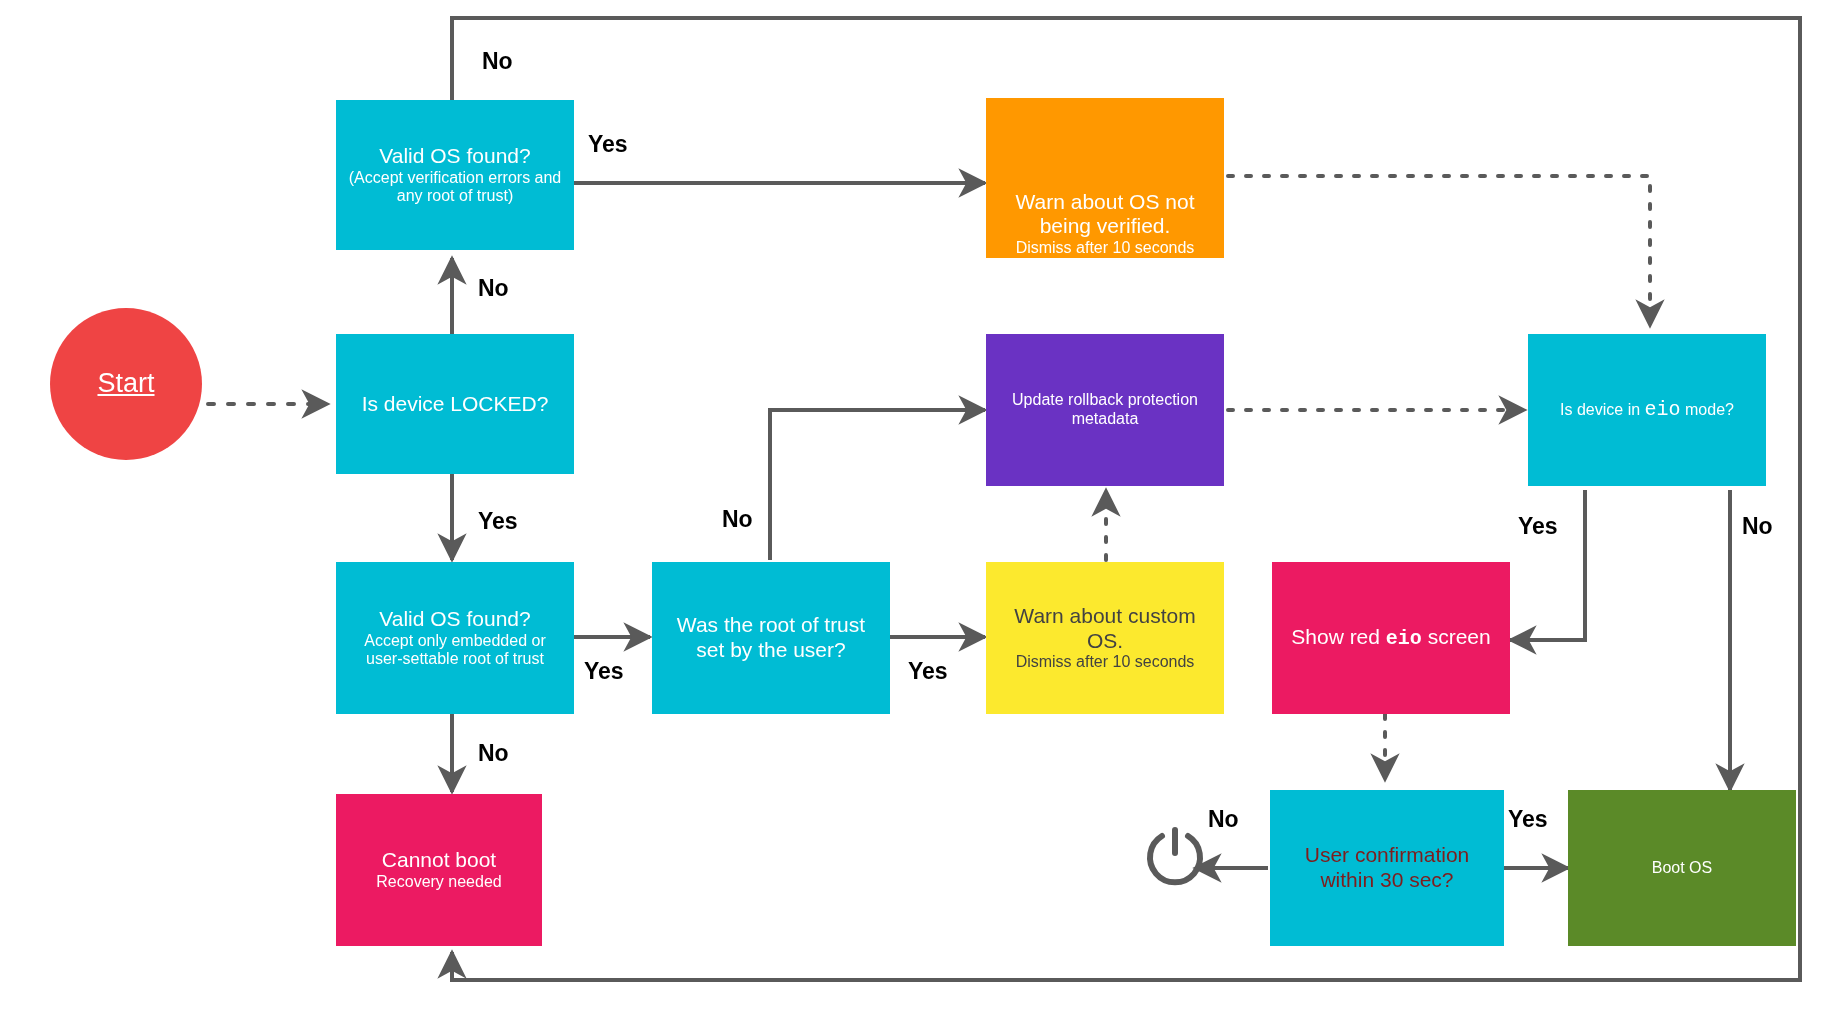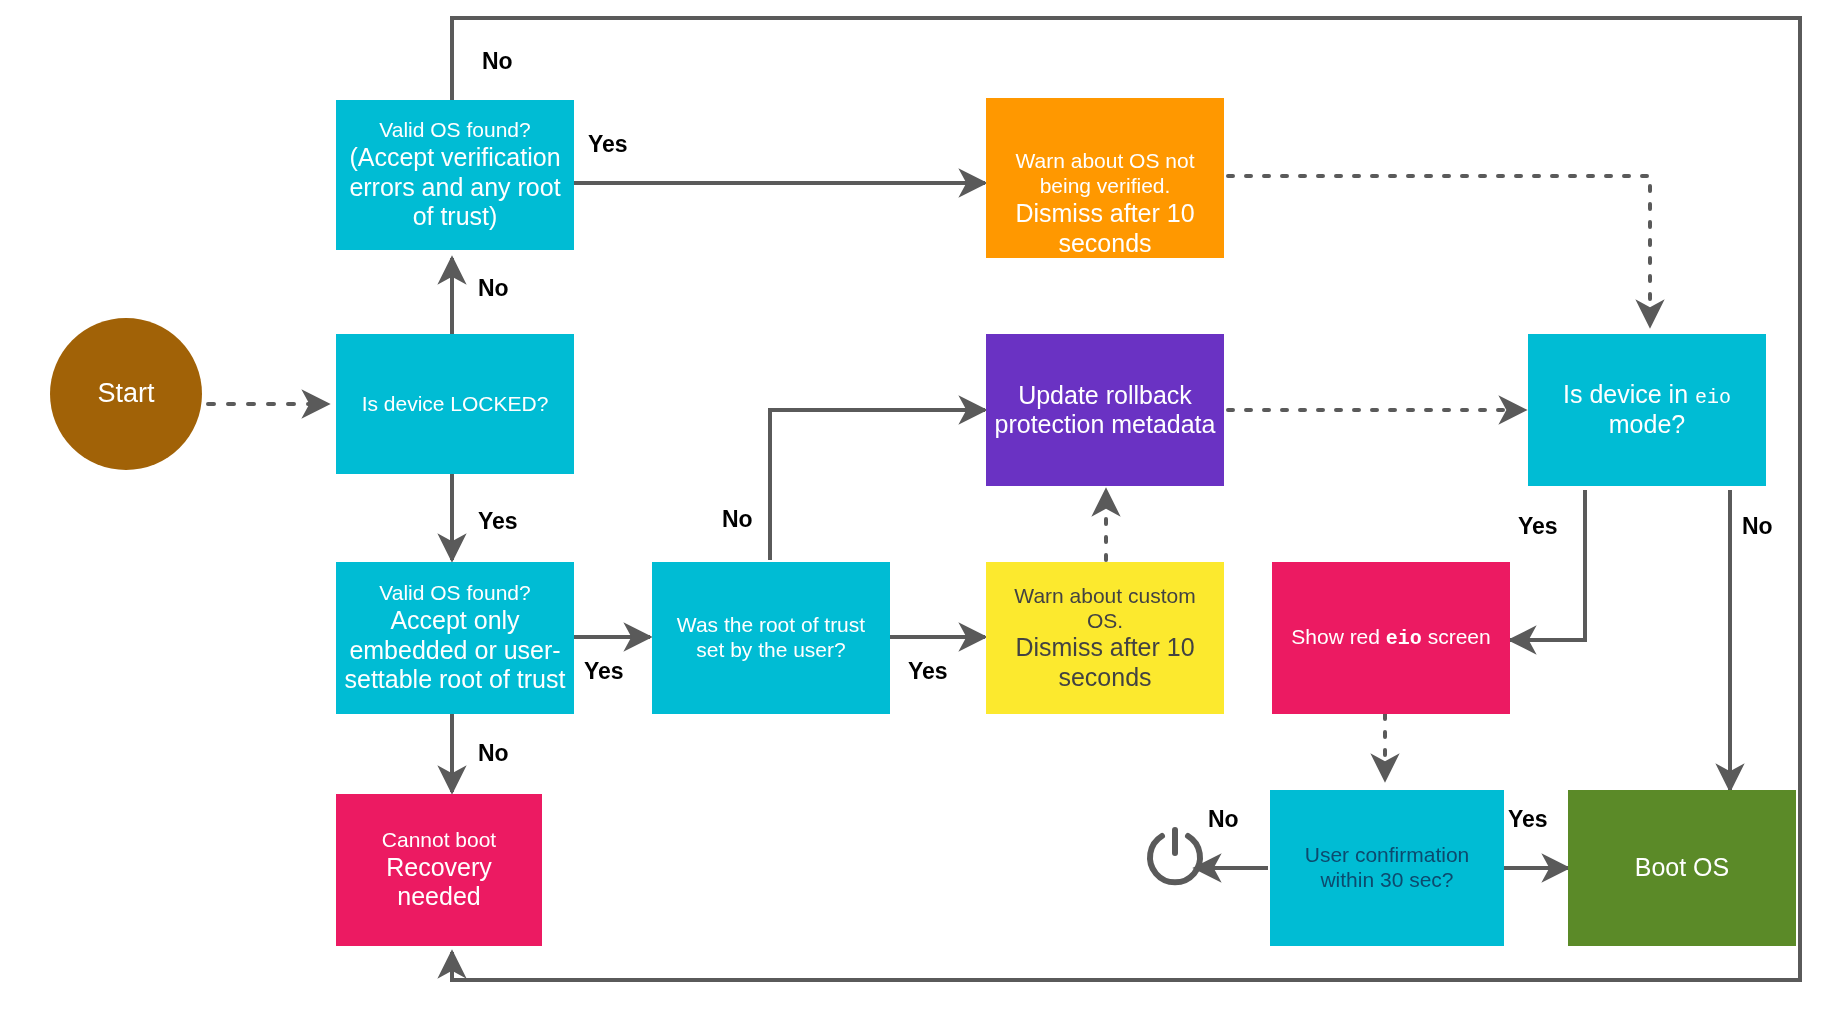--- a/index.html
+++ b/index.html
@@ -33,21 +33,21 @@
     justify-content: center;
     text-align: center;
     line-height: 1.18;
   }
   .node .t-bold {
     font-weight: normal;
     font-size: 21px;
   }
   .node .t-reg {
     font-weight: normal;
-    font-size: 25px;
+    font-size: 16px;
   }
   .node .mono {
     font-family: "Liberation Mono", monospace;
     font-size: 20px;
   }
   .start-node {
     border-radius: 50%;
     color: #ffffff;
     font-size: 26px;
     font-weight: normal;
@@ -126,21 +126,21 @@
       <path d="M 1385 714 L 1385 780" stroke-dasharray="5 13" stroke-linecap="round" marker-end="url(#arrowdot)"></path>
 
        power off icon --&gt;
       <path d="M 1268 868 L 1195 868" marker-end="url(#arrow)"></path>
 
        Boot OS --&gt;
       <path d="M 1504 868 L 1568 868" marker-end="url(#arrow)"></path>
     </g>
   </svg>
 
-  <div class="node start-node" style="left:50px; top:318px; width:152px; height:152px; background:#a16207;">
+  <div class="node start-node" style="left:50px; top:308px; width:152px; height:152px; background:#ef4444;text-decoration:underline;">
     <div class="t-reg" style="font-size:27px;">Start</div>
   </div>
 
   <div class="node" style="left:336px; top:100px; width:238px; height:150px; background:#00BCD4; color:#FFFFFF; padding:0 8px;">
     <div class="t-bold">Valid OS found?</div>
     <div class="t-reg">(Accept verification errors and any root of trust)</div>
   </div>
 
   <div class="node" style="left:336px; top:334px; width:238px; height:140px; background:#00BCD4; color:#FFFFFF; padding:15px 8px;">
     <div class="t-bold">Is device LOCKED?</div>
@@ -179,21 +179,21 @@
       <span class="t-reg">Is device in </span><span class="mono">eio</span><span class="t-reg"> mode?</span>
     </div>
   </div>
 
   <div class="node" style="left:1272px; top:562px; width:238px; height:152px; background:#EC1A62; color:#FFFFFF; padding:0 8px;">
     <div>
       <span class="t-bold">Show red </span><span class="mono" style="font-weight:bold;">eio</span><span class="t-bold"> screen</span>
     </div>
   </div>
 
-  <div class="node" style="left:1270px; top:790px; width:234px; height:156px; background:#00BCD4; color:#0c4a6e; padding:0 8px;">
+  <div class="node" style="left:1270px; top:790px; width:234px; height:156px; background:#00BCD4; color:#7f1d1d; padding:0 8px;">
     <div class="t-bold">User confirmation within 30 sec?</div>
   </div>
 
   <div class="node" style="left:1568px; top:790px; width:228px; height:156px; background:#5B8A28; color:#FFFFFF; padding:0 16px;">
     <div class="t-reg">Boot OS</div>
   </div>
 
   <div class="power-icon" style="left:1142px; top:822px; width:66px; height:66px;">
     <svg width="66" height="66" viewBox="0 0 66 66" xmlns="http://www.w3.org/2000/svg">
       <path d="M 20 14 A 25 25 0 1 0 46 14" stroke="#5A5A5A" stroke-width="6" fill="none" stroke-linecap="round"></path>

